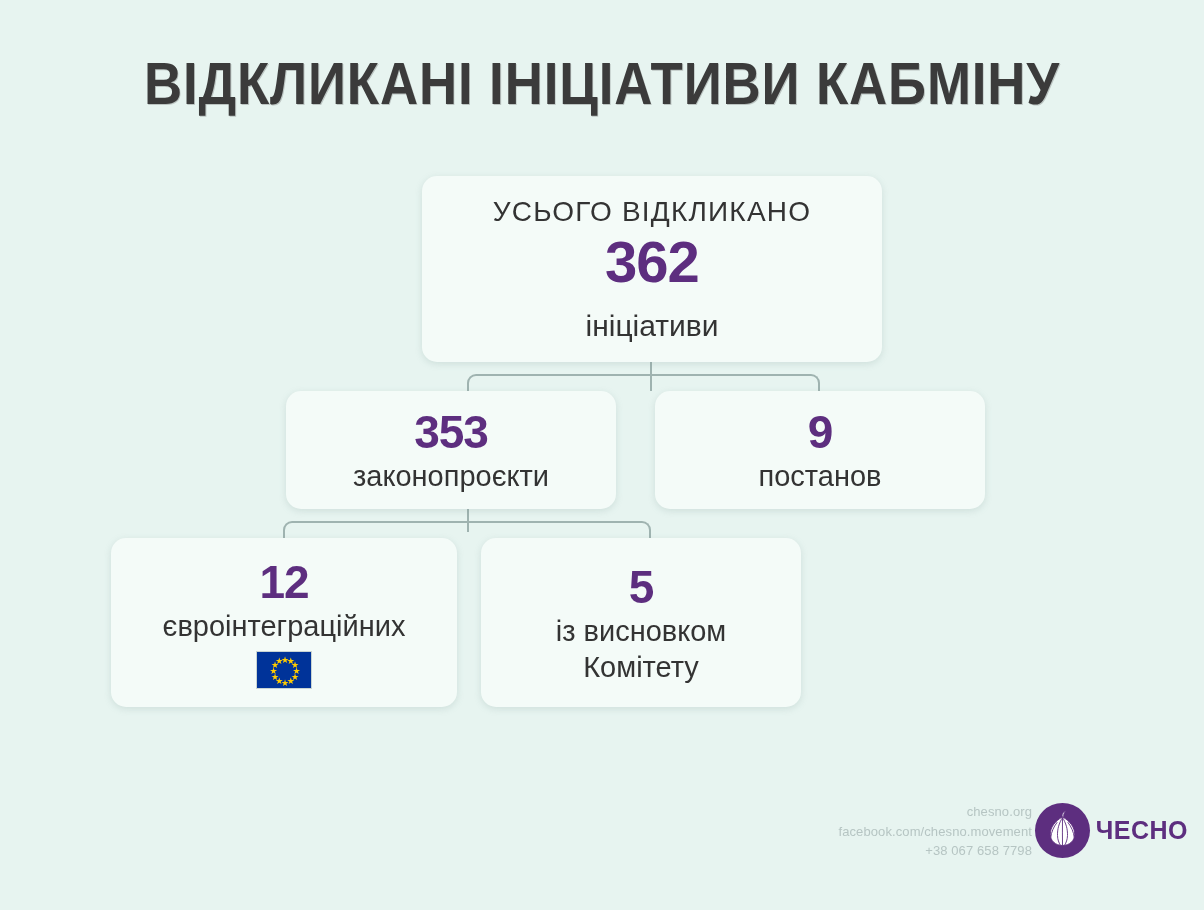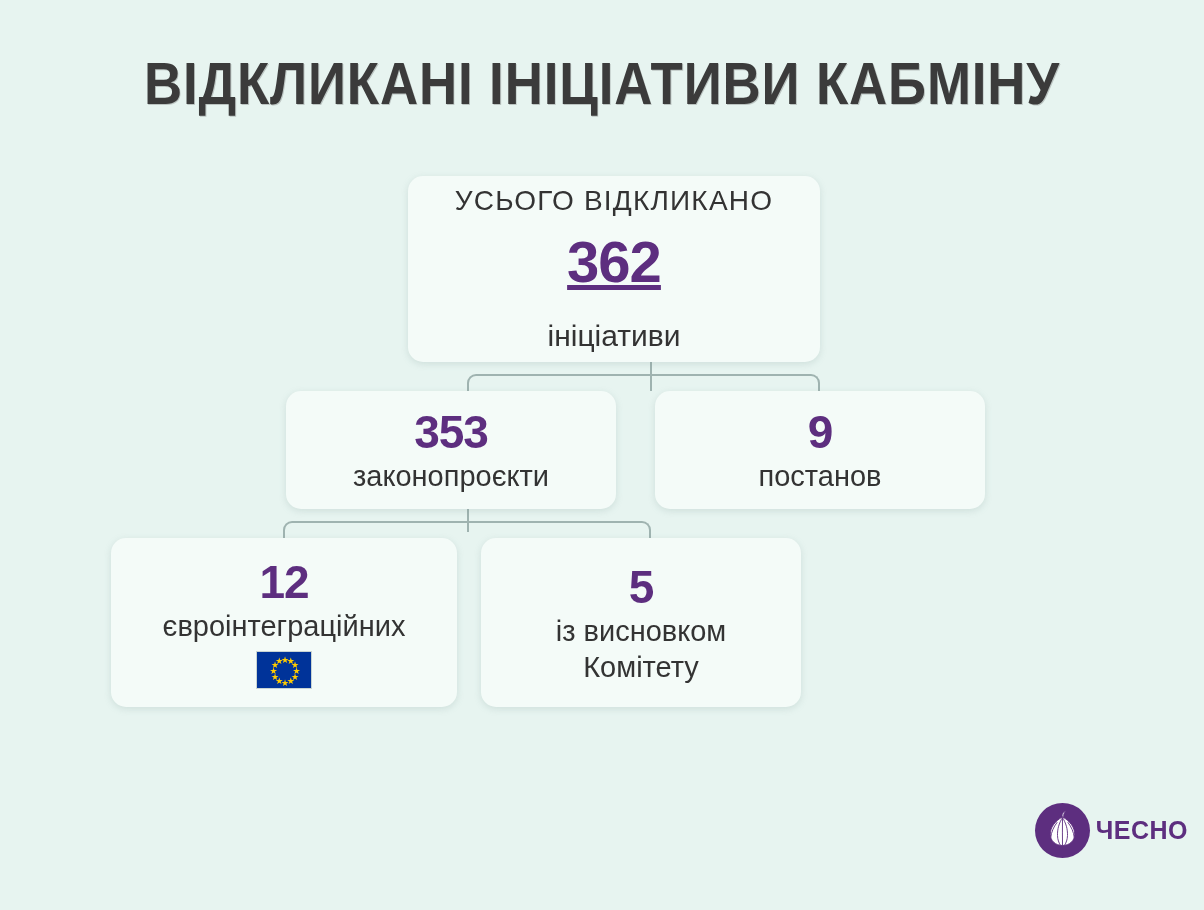--- a/index.html
+++ b/index.html
@@ -71,27 +71,27 @@
   .lbl {
     font-family:"Liberation Sans", sans-serif;
     font-weight:400;
     font-size:30px;
     line-height:37px;
     color:#333333;
   }
   .lbl.tight { font-size:29px; line-height:36px; }
 
   
-  #box-total   { left:408px; top:176px; width:412px; height:186px;justify-content:space-between; }
+  #box-total   { left:422px; top:176px; width:460px; height:186px; }
   #box-bills   { left:286px; top:391px; width:330px; height:118px; }
   #box-resol   { left:655px; top:391px; width:330px; height:118px; }
   #box-euro    { left:111px; top:538px; width:346px; height:169px; }
   #box-comm    { left:481px; top:538px; width:320px; height:169px; }
 
-  #box-total .num { margin-top:2px;text-decoration:underline; }
+  #box-total .num { margin-top:2px; }
   #box-total .lbl { margin-top:14px; }
 
   
   .flag {
     position:relative;
     width:56px; height:38px;
     background:#003399;
     margin-top:7px;
     border:1px solid #c9d4d2;
   }
@@ -212,20 +212,25 @@
       </div>
   </div>
 
   <div class="box" id="box-comm">
     <div class="num small">5</div>
     <div class="lbl tight">із висновком</div>
     <div class="lbl tight">Комітету</div>
   </div>
 
   <div id="footer">
+    <div id="contacts">
+      <div>chesno.org</div>
+      <div>facebook.com/chesno.movement</div>
+      <div>+38 067 658 7798</div>
+    </div>
     <div id="logo">
       <div id="logo-mark">
         <svg viewBox="0 0 55 55" width="55" height="55" aria-hidden="true">
           <g fill="#ffffff" stroke="#5d2e7f" stroke-width="0.9">
             <path d="M27.5 14.5c-1.2-3.2 0.6-5.6 3.4-6.8 -1.9 2.1-2.6 4.3-2.2 6.6z" stroke-width="0.8"></path>
             <path d="M27.5 13.8c-7.8 4.6-12.2 10.6-12.2 17.4 0 6.6 5.2 11.3 12.2 11.3s12.2-4.7 12.2-11.3c0-6.8-4.4-12.8-12.2-17.4z"></path>
           </g>
           <g fill="none" stroke="#5d2e7f" stroke-width="0.9" stroke-linecap="round">
             <path d="M27.5 14.6c-3.6 5.6-5.2 11.6-5.0 18.0 0.1 4.0 1.4 7.1 2.6 9.2"></path>
             <path d="M27.5 14.6c3.6 5.6 5.2 11.6 5.0 18.0 -0.1 4.0 -1.4 7.1 -2.6 9.2"></path>

